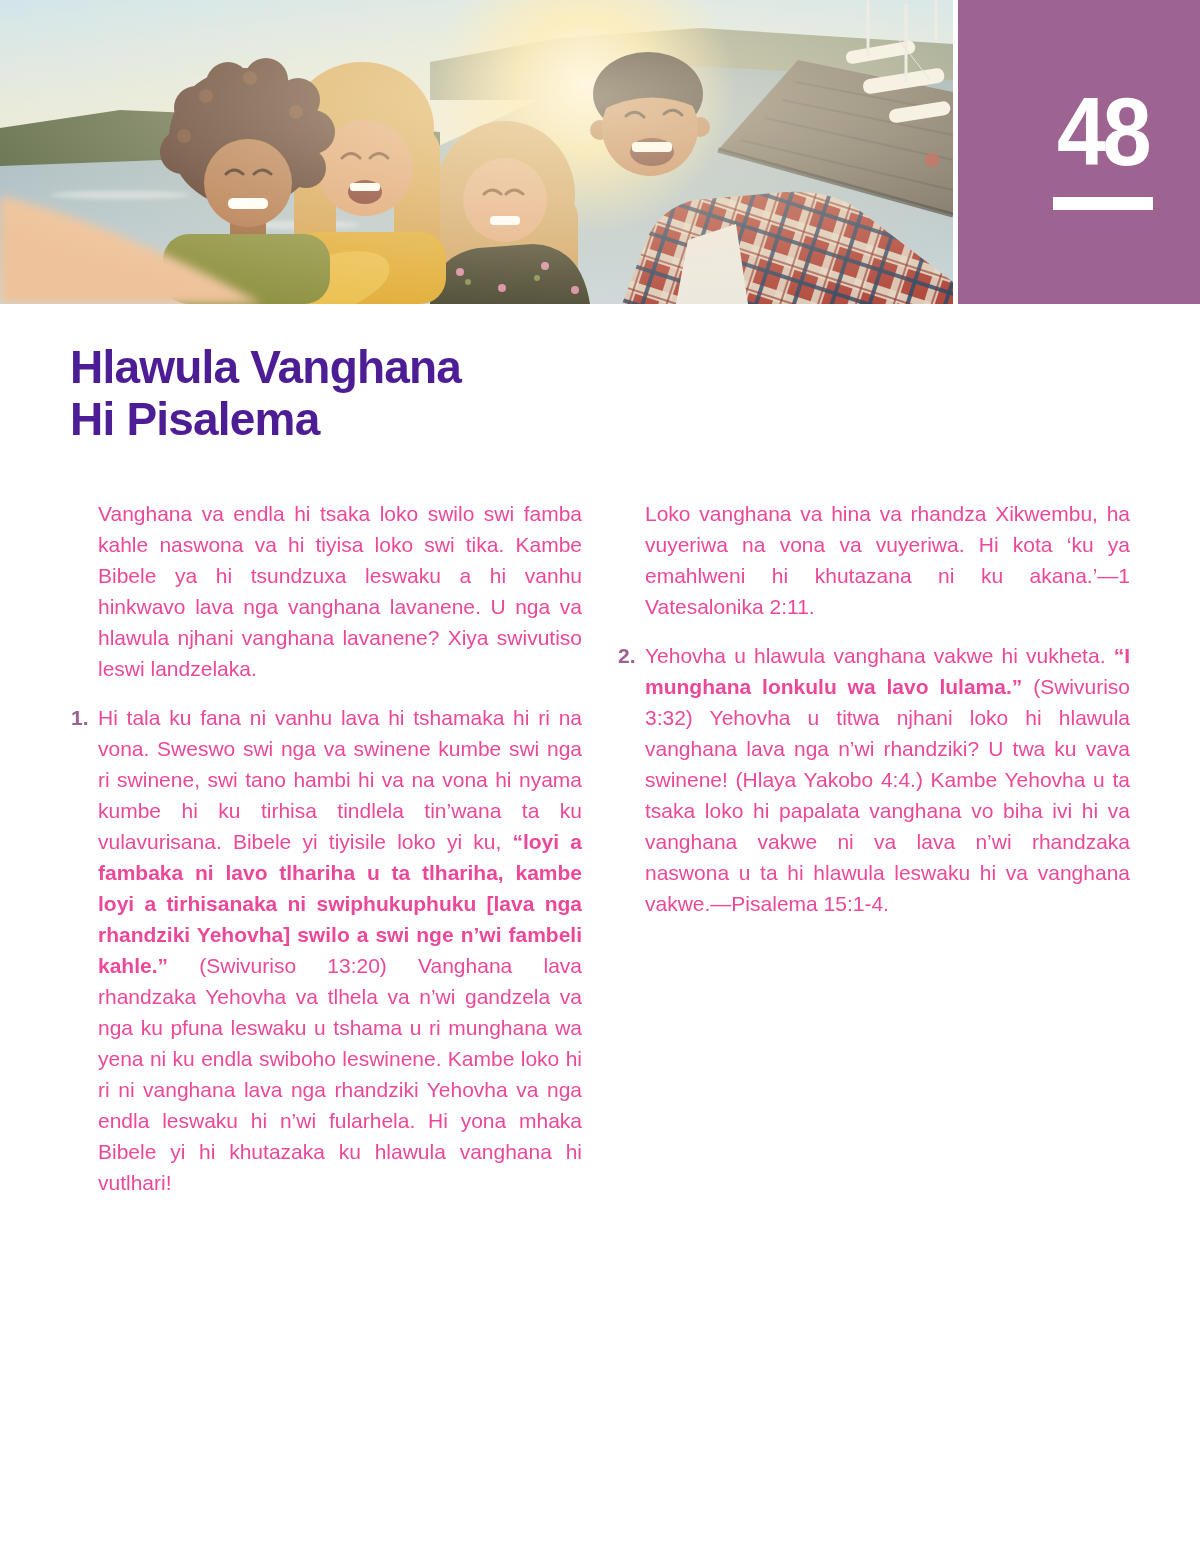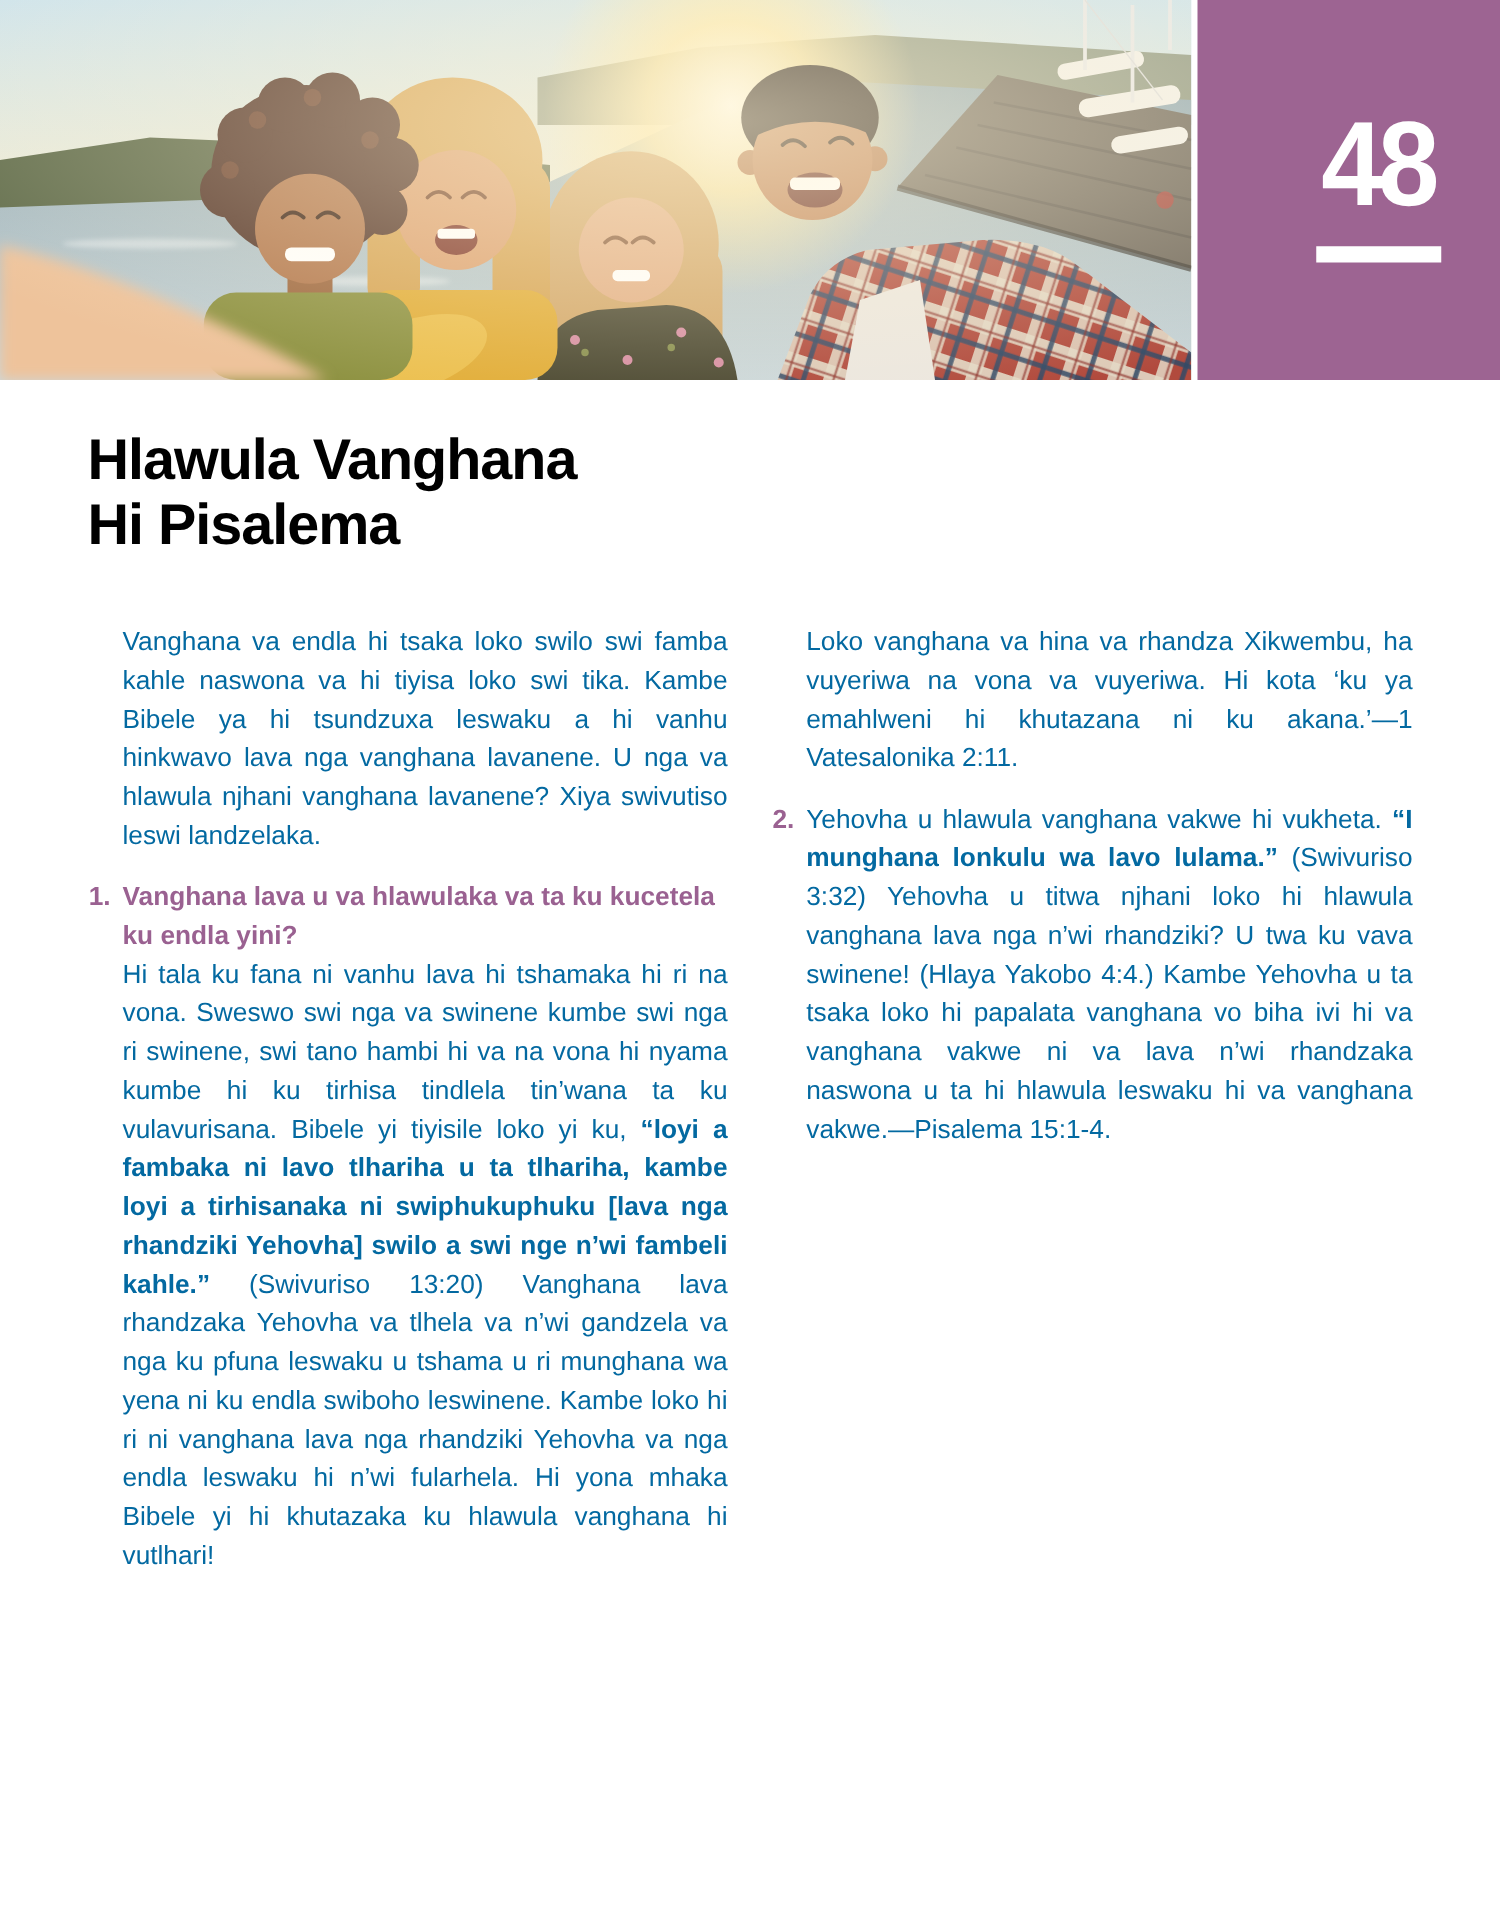--- a/index.html
+++ b/index.html
@@ -17,28 +17,28 @@
     position:absolute;left:958px;top:0;width:289px;height:304px;
     background:#9d6492;text-align:center;
   }
   .badge-num{
     margin-top:84px;font-size:96px;line-height:96px;font-weight:700;
     color:#ffffff;letter-spacing:-4px;transform:scaleX(.92);
   }
   .badge-bar{width:100px;height:13px;background:#ffffff;margin:17px auto 0;}
   .title{
     position:absolute;left:70px;top:341px;margin:0;
-    font-size:46px;line-height:52px;font-weight:700;color:#000000;letter-spacing:-0.8px;
+    font-size:46px;line-height:52px;font-weight:700;color:#4c1d95;letter-spacing:-0.8px;
   }
   .title span{display:block;}
   .col{position:absolute;top:498px;font-size:21px;color:#3d3d3d;}
   .col-left{left:98px;width:484px;}
   .col-right{left:645px;width:485px;}
   p.body{
-    margin:0;font-size:21px;line-height:31px;text-align:justify;color:#0369a1;
+    margin:0;font-size:21px;line-height:31px;text-align:justify;color:#ec4899;
   }
   p.question{
     position:relative;margin:18px 0 0 0;font-size:21px;line-height:31px;
     font-weight:700;color:#9a6191;text-align:left;
   }
   .qnum{position:absolute;left:-27px;top:0;}
   .b{font-weight:700;}
 </style>
 </head>
 <body>
@@ -200,21 +200,21 @@
     <div class="badge-bar"></div>
   </div>
 
   <h1 class="title">
       <span>Hlawula Vanghana</span>
       <span>Hi Pisalema</span>
     </h1>
 
   <div class="col col-left">
     <p class="body">Vanghana va endla hi tsaka loko swilo swi famba kahle naswona va hi tiyisa loko swi tika. Kambe Bibele ya hi tsundzuxa leswaku a hi vanhu hinkwavo lava nga vanghana lavanene. U nga va hlawula njhani vanghana lavanene? Xiya swivutiso leswi landzelaka.</p>
-    <p class="question"><span class="qnum">1.</span><span>Vanghana lava u va hlawulaka va ta ku kucetela ku endla yini?</span></p>
+    <p class="question"><span class="qnum">1.</span></p>
     <p class="body"><span>Hi tala ku fana ni vanhu lava hi tshamaka hi ri na vona. Sweswo swi nga va swinene kumbe swi nga ri swinene, swi tano hambi hi va na vona hi nyama kumbe hi ku tirhisa tindlela tin’wana ta ku vulavurisana. Bibele yi tiyisile loko yi ku, </span><span class="b">“loyi a fambaka ni lavo tlhariha u ta tlhariha, kambe loyi a tirhisanaka ni swiphukuphuku [lava nga rhandziki Yehovha] swilo a swi nge n’wi fambeli kahle.”</span><span> (Swivuriso 13:20) Vanghana lava rhandzaka Yehovha va tlhela va n’wi gandzela va nga ku pfuna leswaku u tshama u ri munghana wa yena ni ku endla swiboho leswinene. Kambe loko hi ri ni vanghana lava nga rhandziki Yehovha va nga endla leswaku hi n’wi fularhela. Hi yona mhaka Bibele yi hi khutazaka ku hlawula vanghana hi vutlhari!</span></p>
   </div>
 
   <div class="col col-right">
     <p class="body">Loko vanghana va hina va rhandza Xikwembu, ha vuyeriwa na vona va vuyeriwa. Hi kota ‘ku ya emahlweni hi khutazana ni ku akana.’—1 Vatesalonika 2:11.</p>
     <p class="question"><span class="qnum">2.</span></p>
     <p class="body"><span>Yehovha u hlawula vanghana vakwe hi vukheta. </span><span class="b">“I munghana lonkulu wa lavo lulama.”</span><span> (Swivuriso 3:32) Yehovha u titwa njhani loko hi hlawula vanghana lava nga n’wi rhandziki? U twa ku vava swinene! (Hlaya Yakobo 4:4.) Kambe Yehovha u ta tsaka loko hi papalata vanghana vo biha ivi hi va vanghana vakwe ni va lava n’wi rhandzaka naswona u ta hi hlawula leswaku hi va vanghana vakwe.—Pisalema 15:1-4.</span></p>
   </div>
 
 </div>

